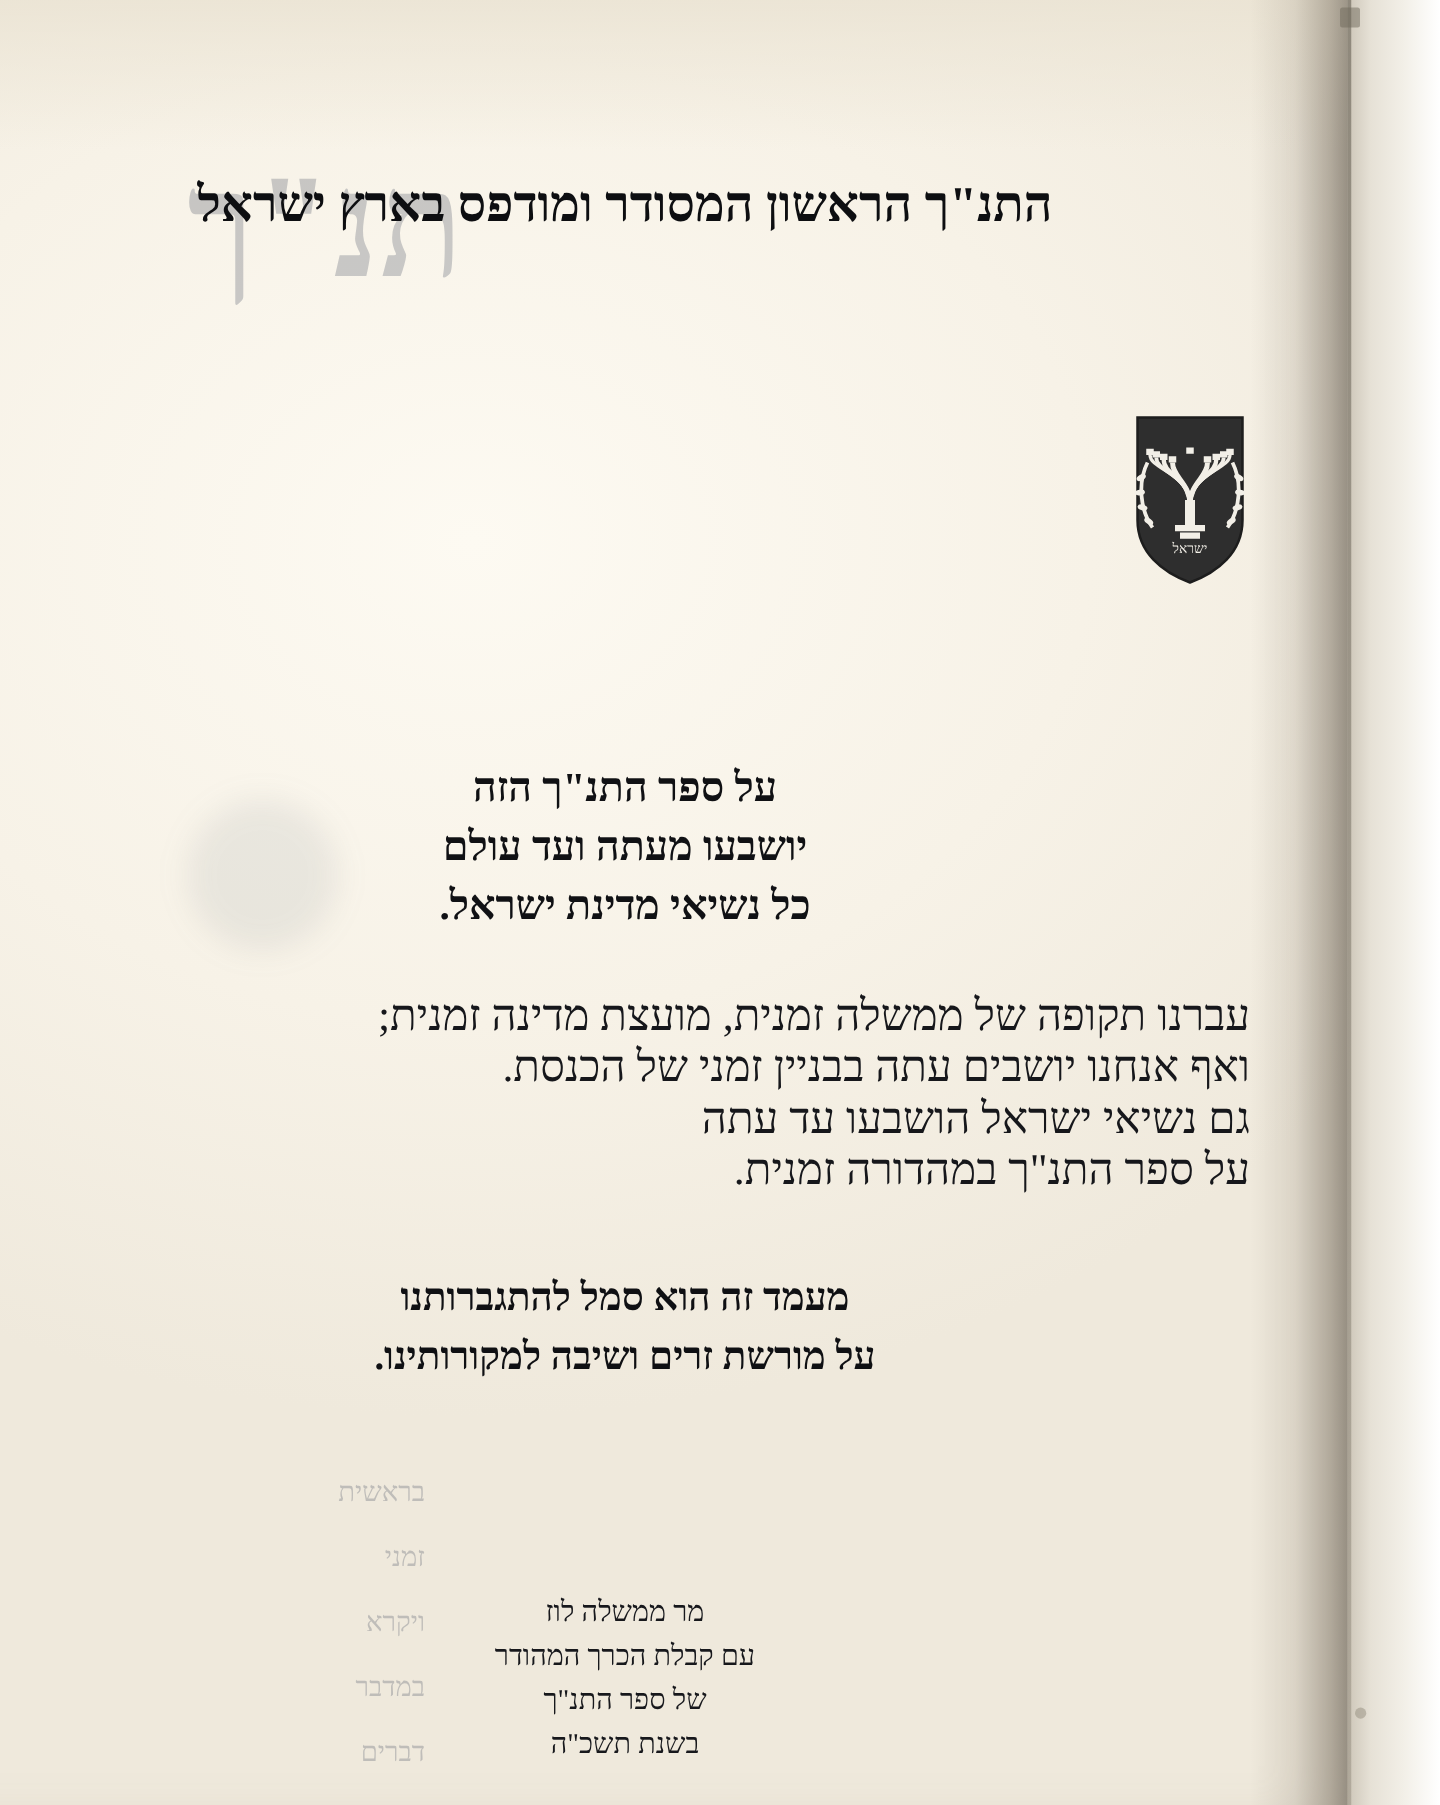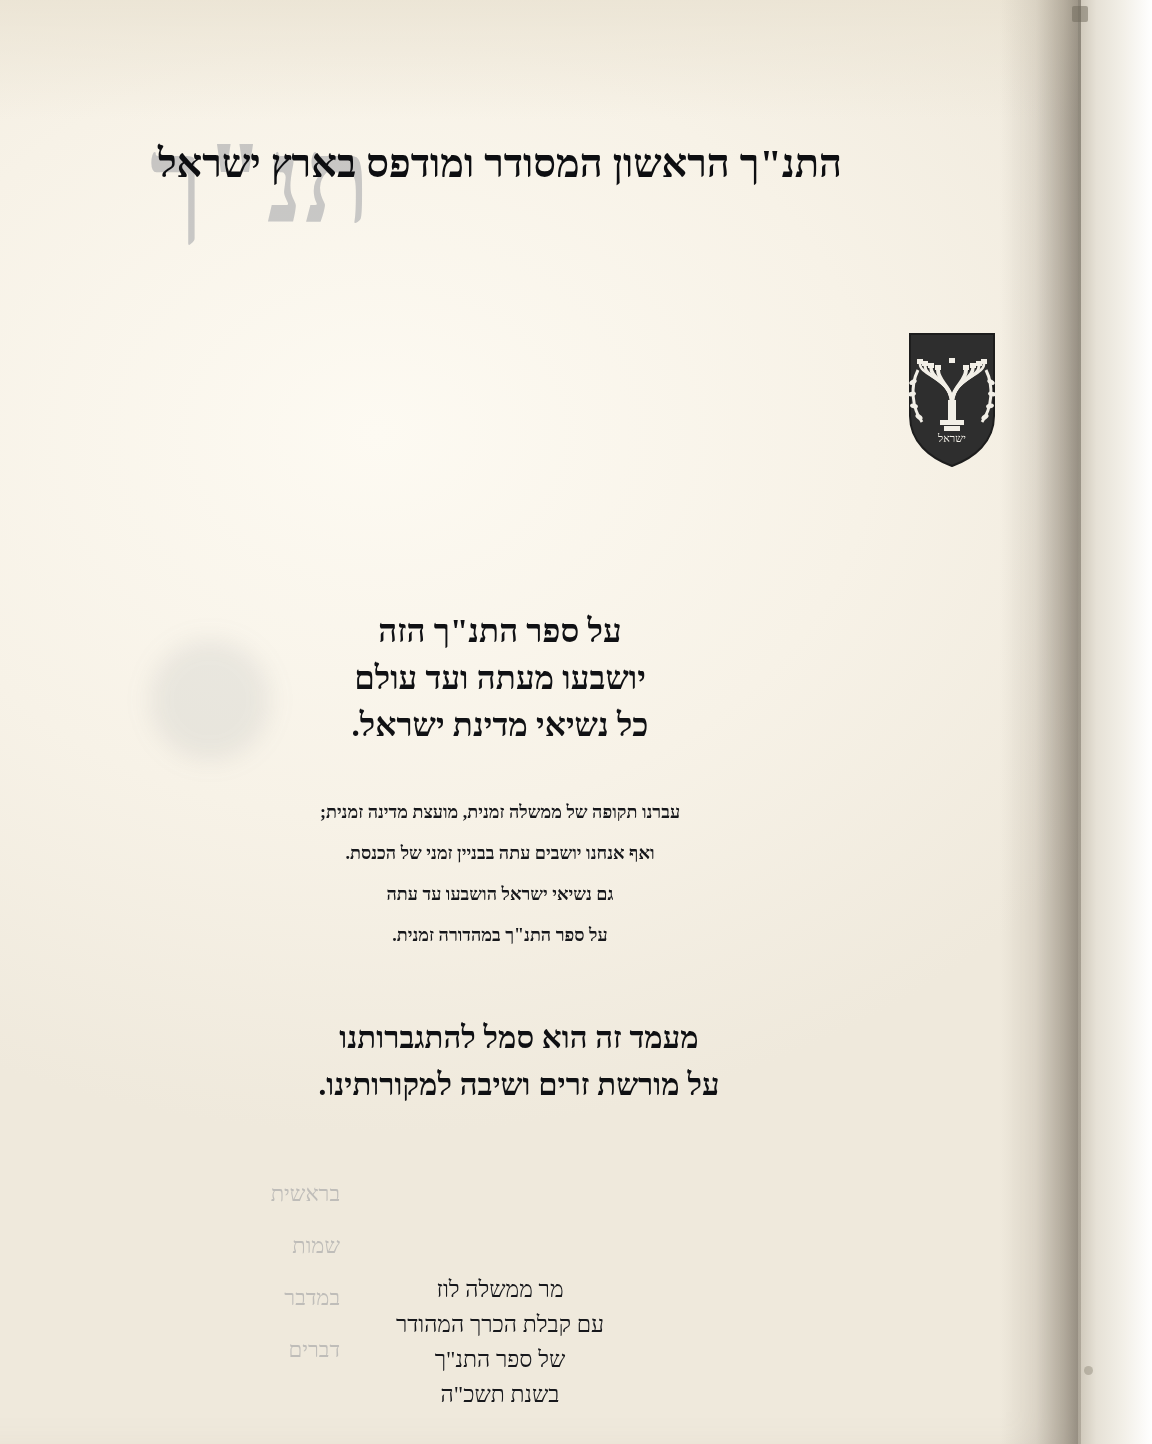--- a/index.html
+++ b/index.html
@@ -177,42 +177,41 @@
     line-height: 47px;
     color: #101114;
     direction: rtl;
   }
 
   .body-note {
     position: absolute;
     top: 792px;
     left: 0;
     width: 1000px;
-    text-align: center;
-    font-family: "Liberation Serif", serif;
-    font-size: 18px;
-    font-weight: 700;
+    text-align: right;
+    font-family: "Liberation Serif", serif;
+    font-size: 35px;
+    font-weight: 400;
     line-height: 41px;
     color: #16171b;
     direction: rtl;
   }
 
   .statement {
     position: absolute;
     top: 1014px;
     left: 0;
     width: 1000px;
     text-align: center;
     font-family: "Liberation Serif", serif;
     font-size: 31px;
     font-weight: 700;
     line-height: 47px;
     color: #0f1013;
     direction: rtl;
-    padding-left: 19px;
   }
 
   .attribution {
     position: absolute;
     top: 1272px;
     left: 0;
     width: 1000px;
     text-align: center;
     font-family: "Liberation Serif", serif;
     font-size: 23px;
@@ -229,21 +228,22 @@
 
 <div class="page">
 
   <div class="paper">
     <div class="paper-top-shade"></div>
 
     <div class="ghost ghost-title">תנ"ך</div>
     <div class="ghost-blob"></div>
     <div class="ghost ghost-list">
       <span class="line">בראשית</span>
-      <span class="line">שמות</span>
+      <span class="line">זמני</span>
+      <span class="line">ויקרא</span>
       <span class="line">במדבר</span>
       <span class="line">דברים</span>
     </div>
   </div>
 
   <div class="content">
 
     <div class="headline">התנ"ך הראשון המסודר ומודפס בארץ ישראל</div>
 
     <div class="emblem-wrap">

